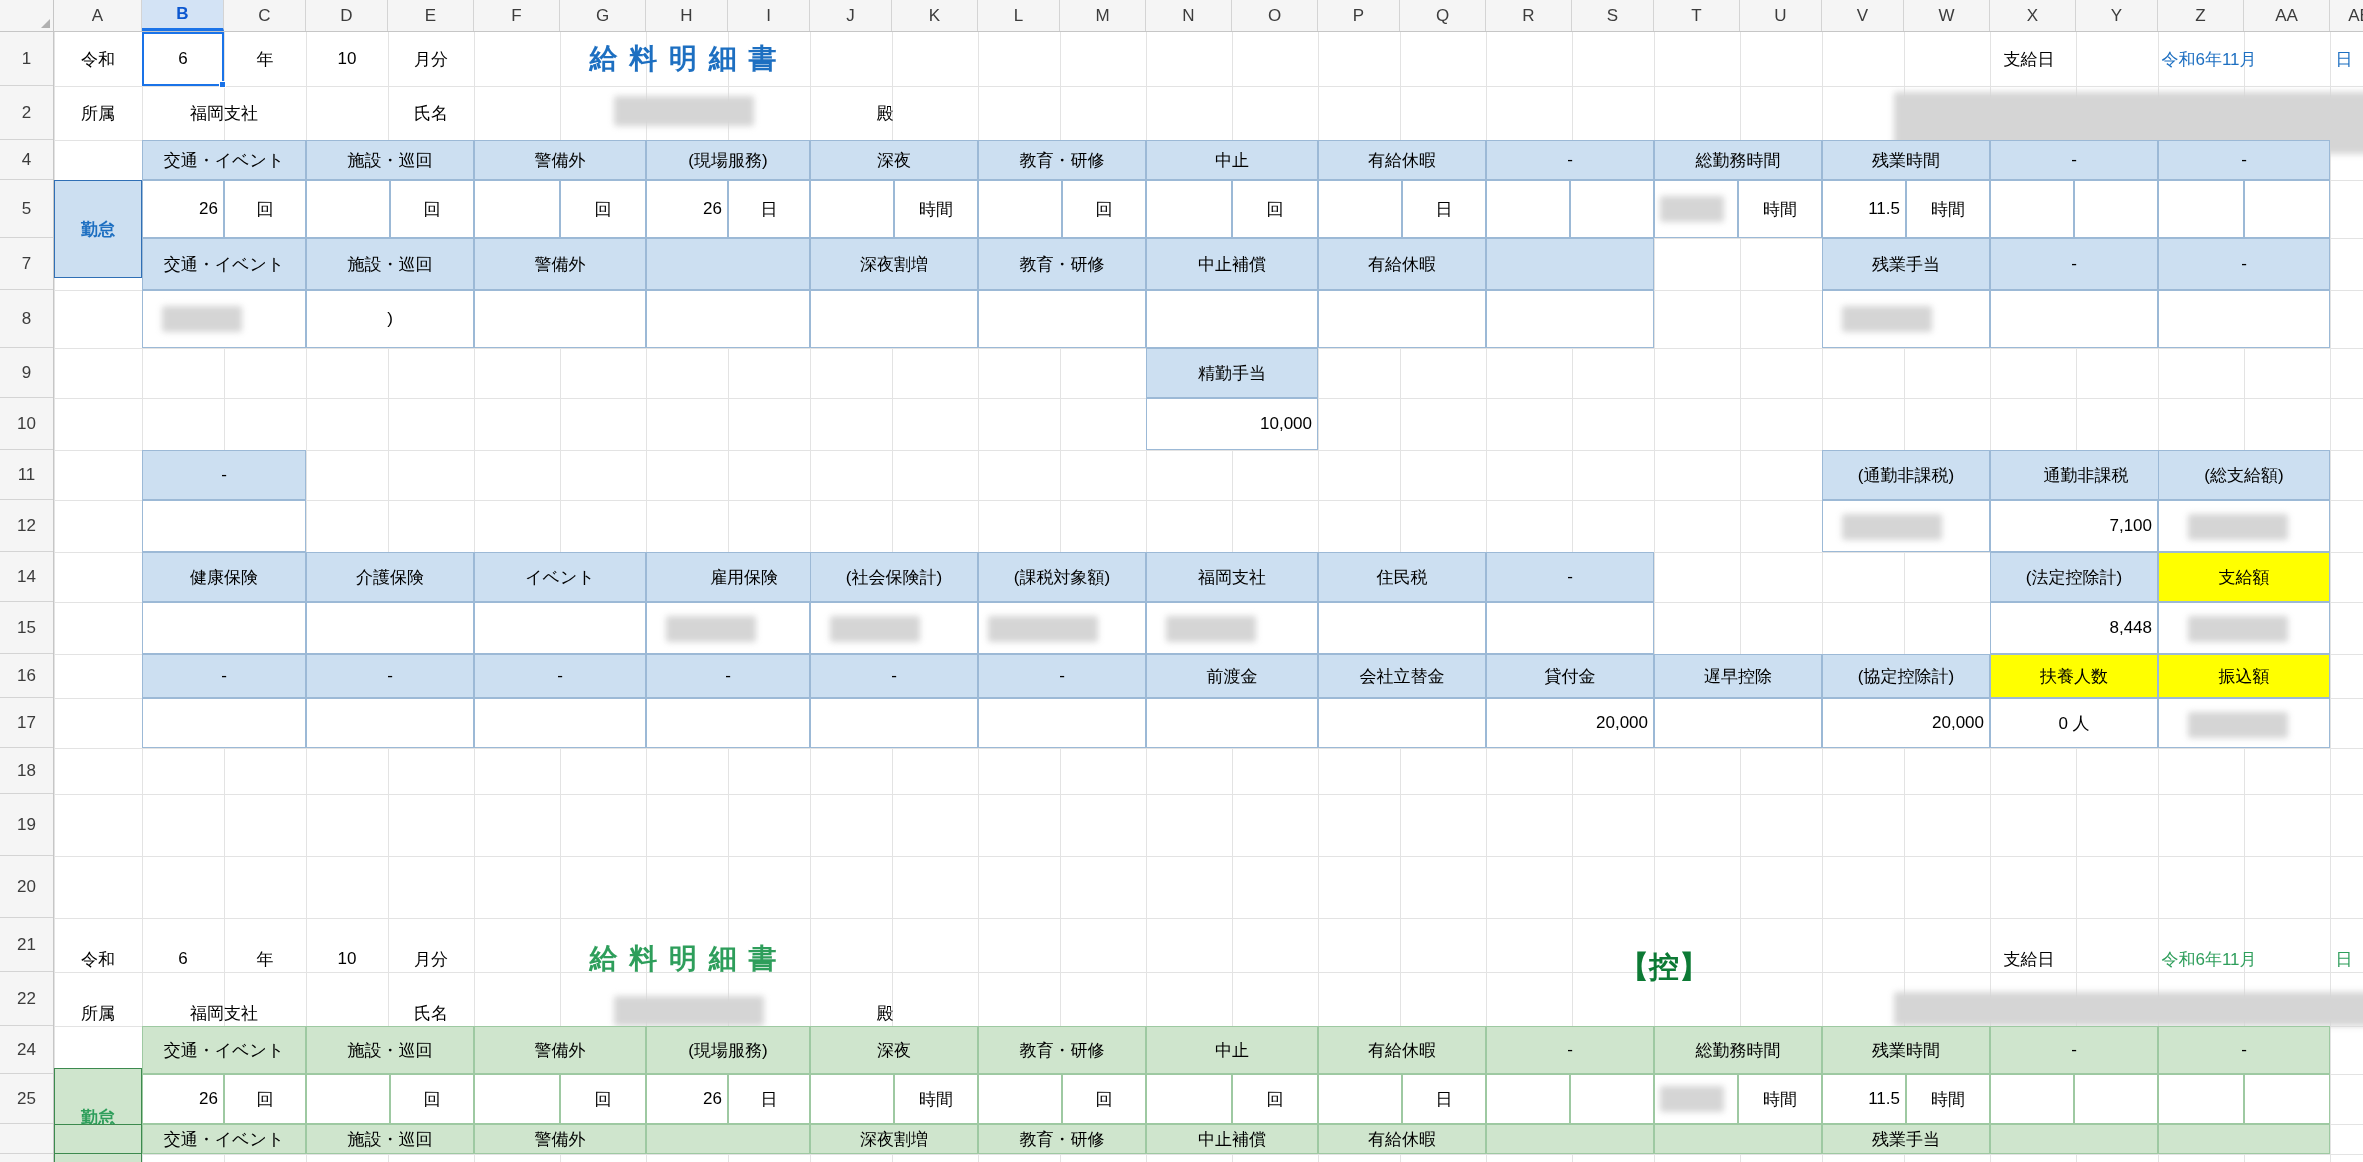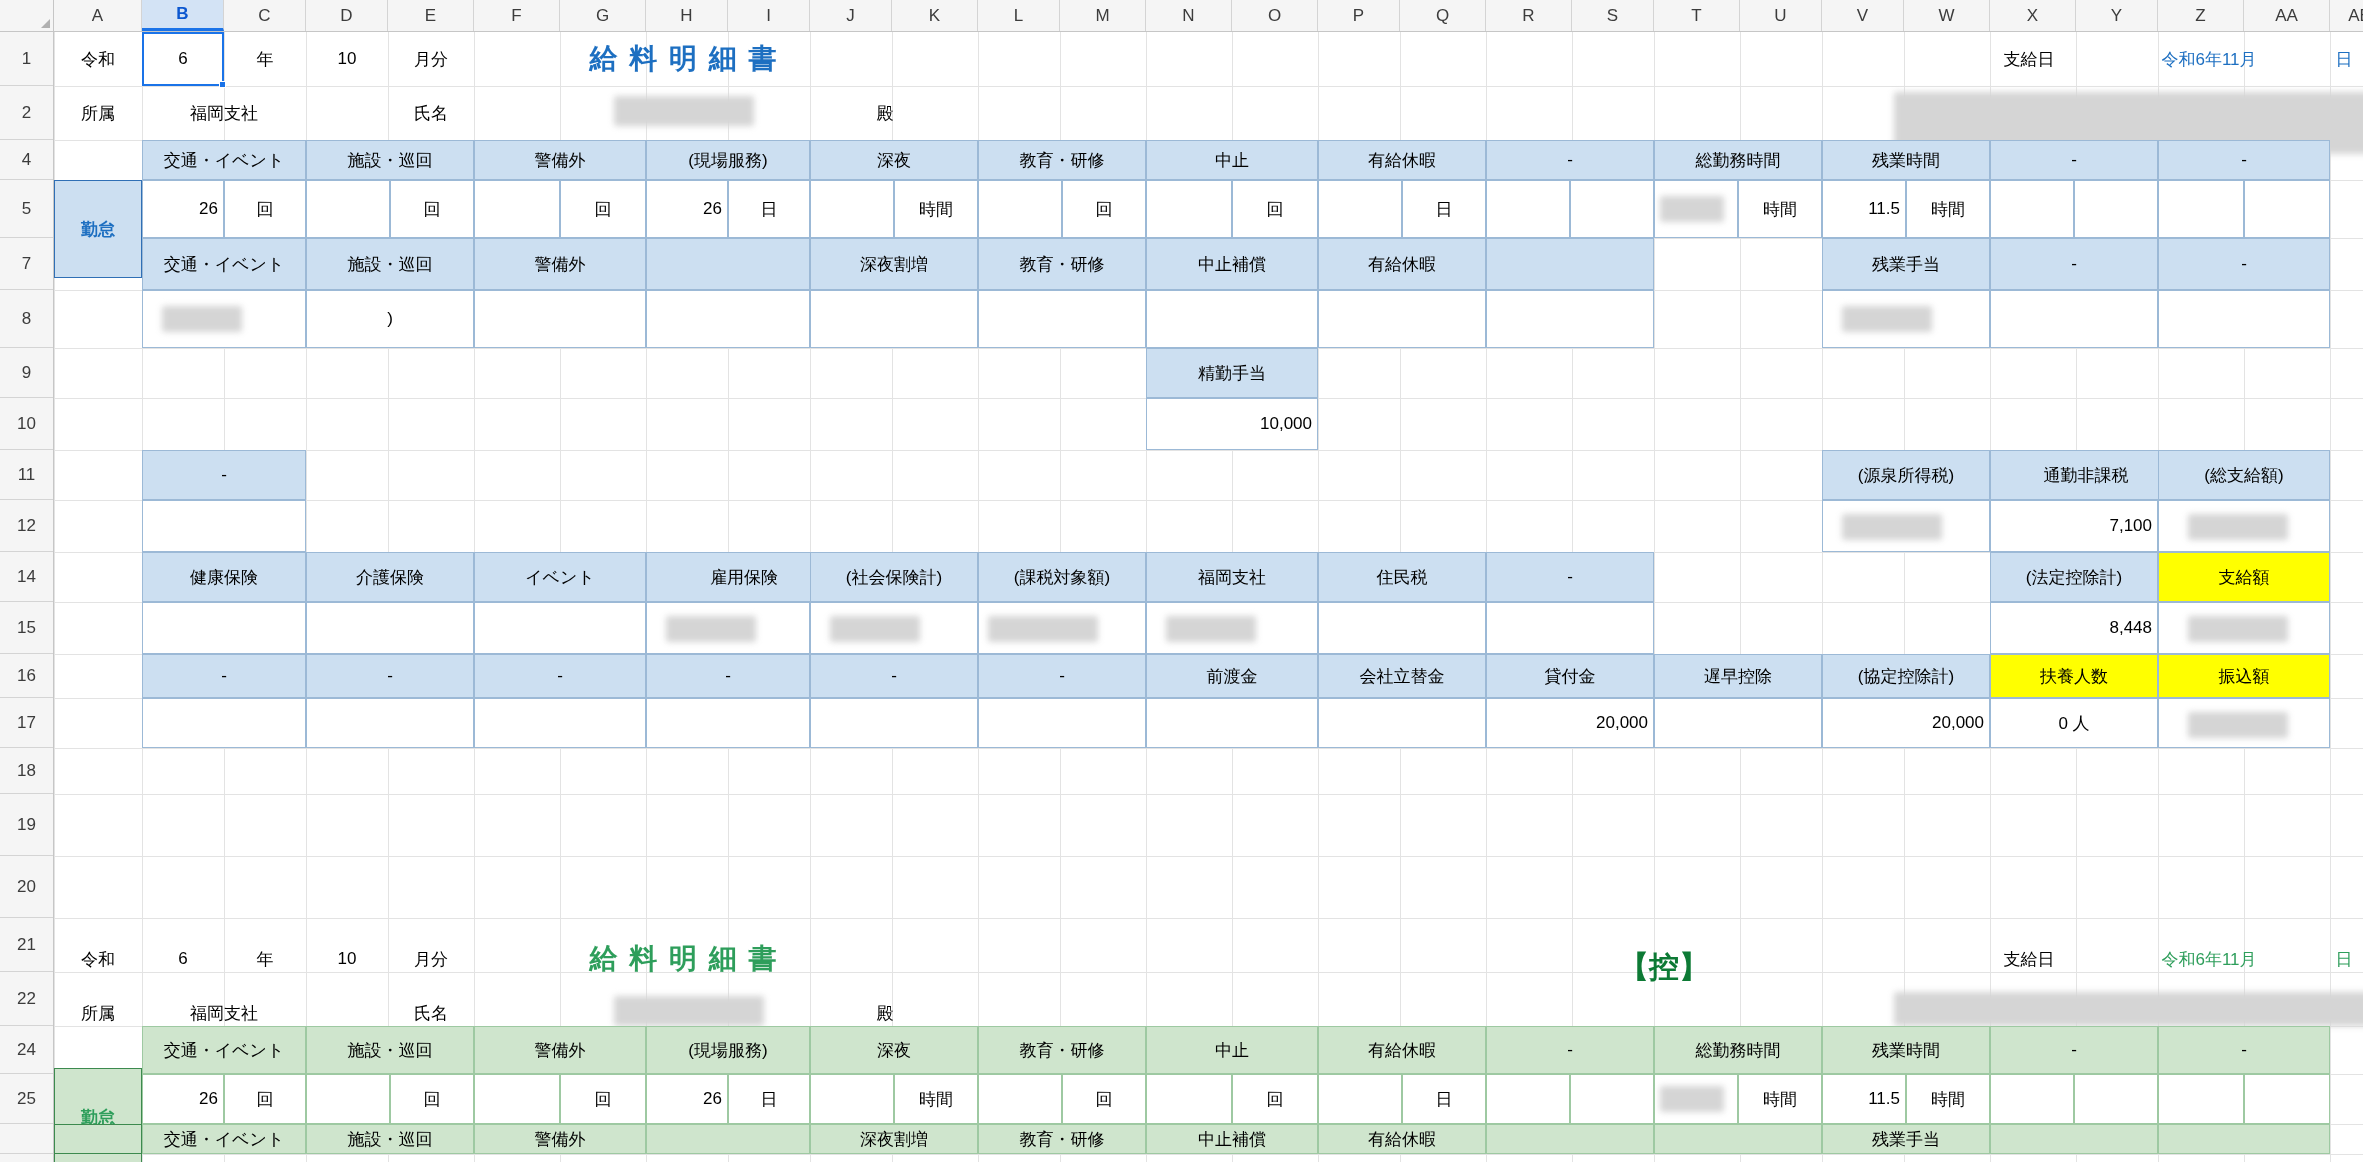--- a/index.html
+++ b/index.html
@@ -355,21 +355,21 @@
       <div id="blue-pay-head2">
           <div class="cell c-center blue-fill thinb" style="left: 1092px; top: 316px; width: 172px; height: 50px;">精勤手当</div>
           <div class="cell blue-fill thinb" style="left: 88px; top: 316px; width: 1004px; height: 50px; z-index: -1;"></div>
           <div class="cell blue-fill thinb" style="left: 1264px; top: 316px; width: 1012px; height: 50px; z-index: -1;"></div>
         </div>
       <div id="blue-pay-val2">
           <div class="cell c-center thinb white-fill c-right" style="left: 1092px; top: 366px; width: 172px; height: 52px;">10,000</div>
         </div>
       <div id="blue-pay-head3">
           <div class="cell c-center blue-fill thinb" style="left: 88px; top: 418px; width: 164px; height: 50px;">-</div>
-          <div class="cell c-center blue-fill thinb" style="left: 1768px; top: 418px; width: 168px; height: 50px;">(源泉所得税)</div>
+          <div class="cell c-center blue-fill thinb" style="left: 1768px; top: 418px; width: 168px; height: 50px;">(通勤非課税)</div>
           <div class="cell c-center blue-fill thinb" style="left: 1936px; top: 418px; width: 192px; height: 50px;">通勤非課税</div>
           <div class="cell c-center blue-fill thinb" style="left: 2104px; top: 418px; width: 172px; height: 50px;">(総支給額)</div>
         </div>
       <div id="blue-pay-val3">
           <div class="cell c-center thinb white-fill c-right" style="left: 88px; top: 468px; width: 164px; height: 52px;"></div>
           <div class="cell c-center thinb white-fill c-right" style="left: 1768px; top: 468px; width: 168px; height: 52px;"></div>
           <div class="cell c-center thinb white-fill c-right" style="left: 1936px; top: 468px; width: 168px; height: 52px;">7,100</div>
           <div class="cell c-center thinb white-fill c-right" style="left: 2104px; top: 468px; width: 172px; height: 52px;"></div>
           <div class="redact-box" style="left: 1788px; top: 482px; width: 100px; height: 26px;"></div>
           <div class="redact-box" style="left: 2134px; top: 482px; width: 100px; height: 26px;"></div>

